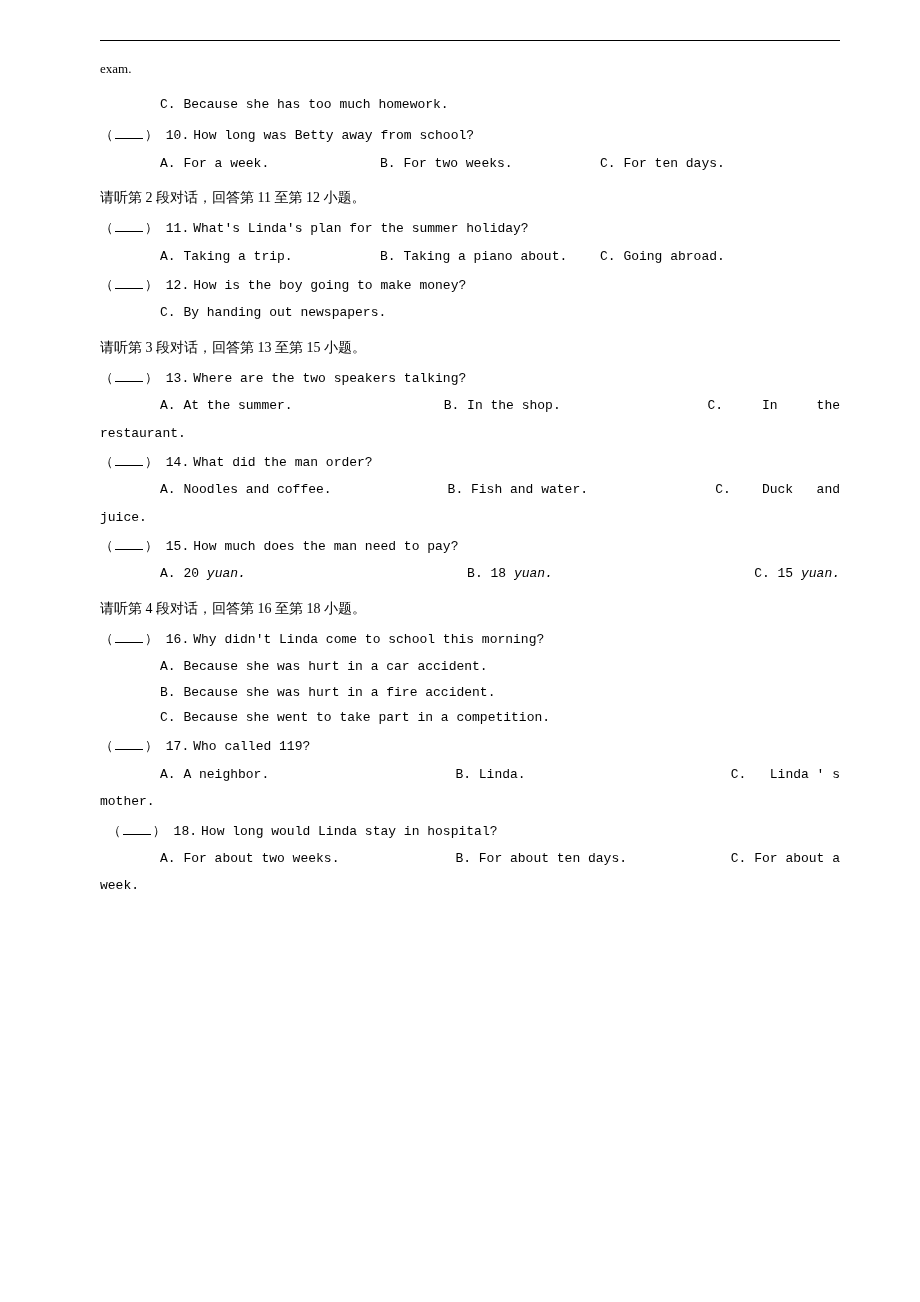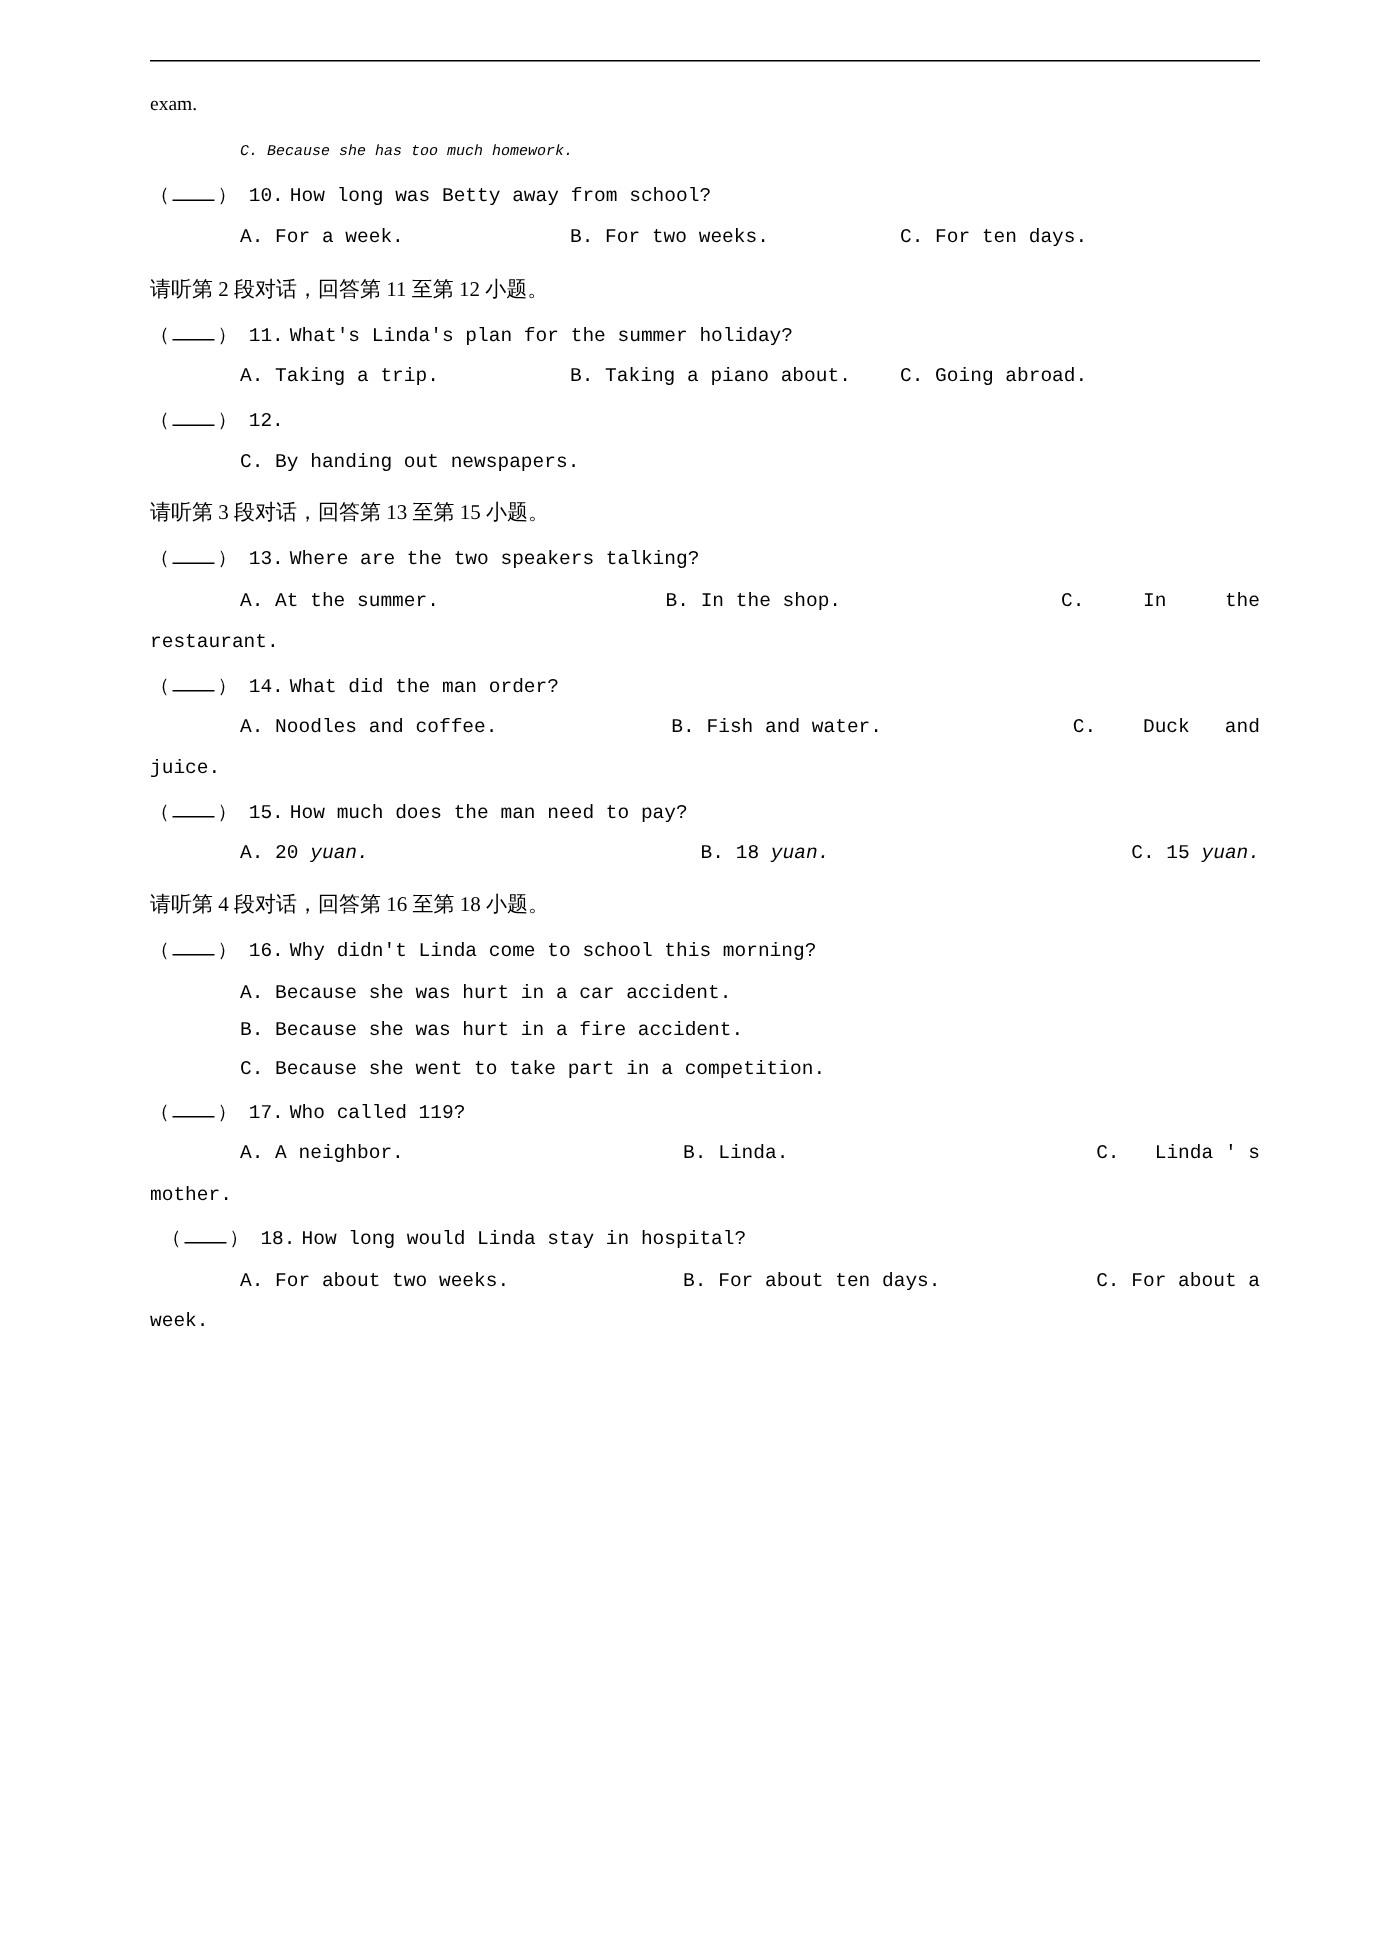--- a/index.html
+++ b/index.html
@@ -24,24 +24,23 @@
     }
 
     .exam-text {
       font-family: "Times New Roman", Times, serif;
       font-size: 13px;
       margin-bottom: 16px;
     }
 
     .answer-line {
       font-family: "Courier New", Courier, monospace;
-      font-size: 10px;
+      font-size: 13px;
       margin-bottom: 8px;
       line-height: 1.8;
-      font-style: italic;
     }
 
     .section-header {
       font-size: 14px;
       font-family: "SimSun", "宋体", serif;
       margin: 14px 0 10px 0;
       font-weight: normal;
     }
 
     .question-block {
@@ -140,20 +139,21 @@
     <span class="option">C. Going abroad.</span>
   </div>
 </div>
 
 <div class="question-block">
   <div class="question-row">
     <span>（</span>
     <span class="bracket-space"></span>
     <span>）</span>
     <span class="q-num">&nbsp;12.</span>
+    <span>How is the boy going to make money?</span>
   </div>
   <div class="options-row">
     <span>C. By handing out newspapers.</span>
   </div>
 </div>
 
 <div class="section-header">请听第 3 段对话，回答第 13 至第 15 小题。</div>
 
 <div class="question-block">
   <div class="question-row">

